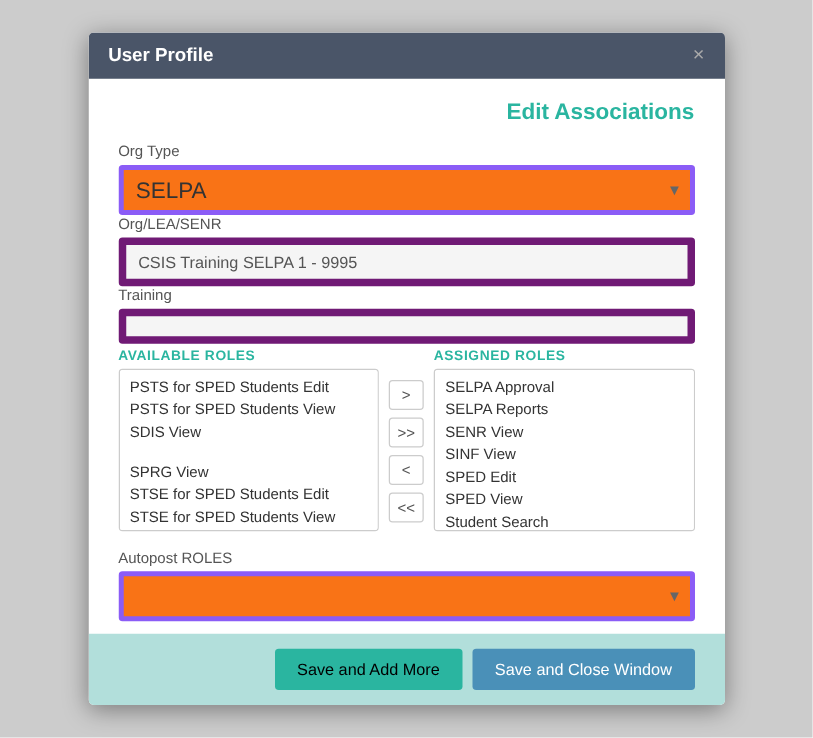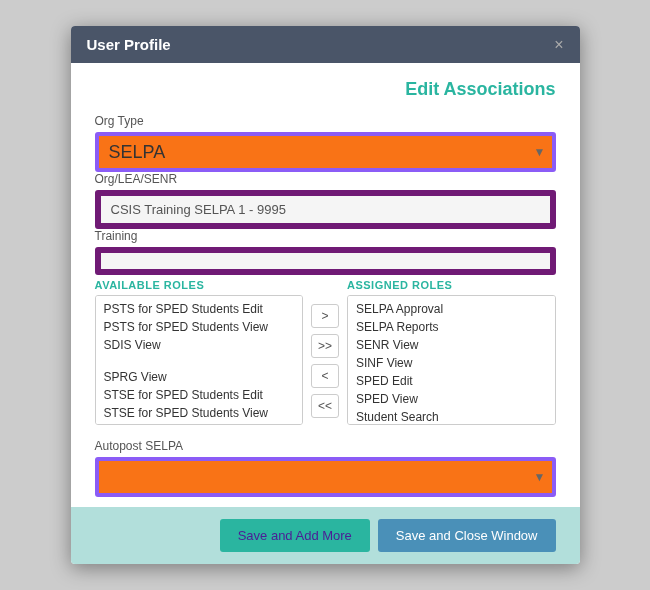--- a/index.html
+++ b/index.html
@@ -144,21 +144,21 @@
     }
     .modal-footer {
       background: #b2dfdb;
       padding: 12px 24px;
       display: flex;
       justify-content: flex-end;
       gap: 8px;
     }
     .btn-teal {
       background: #2ab5a0;
-      color: #4c1d95;
+      color: #000000;
       border: none;
       border-radius: 3px;
       padding: 9px 18px;
       font-size: 13px;
       cursor: pointer;
       font-weight: 500;
     }
     .btn-blue {
       background: #4a90b8;
       color: #fff;
@@ -234,21 +234,21 @@
           <option>SENR View</option>
           <option>SINF View</option>
           <option>SPED Edit</option>
           <option>SPED View</option>
           <option>Student Search</option>
         </select>
       </div>
     </div>
 
     <div class="form-group">
-      <label>Autopost SELPA</label>
+      <label>Autopost ROLES</label>
       <div class="select-wrapper">
         <select>
           <option value=""></option>
         </select>
         <span class="chevron">▼</span>
       </div>
     </div>
 
   </div>
 

